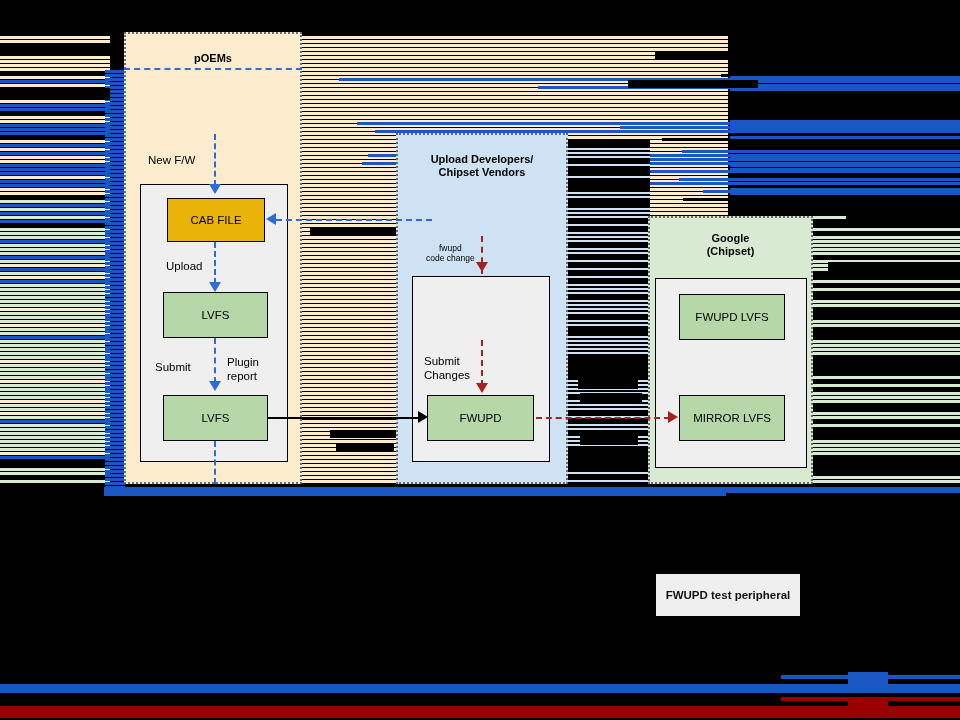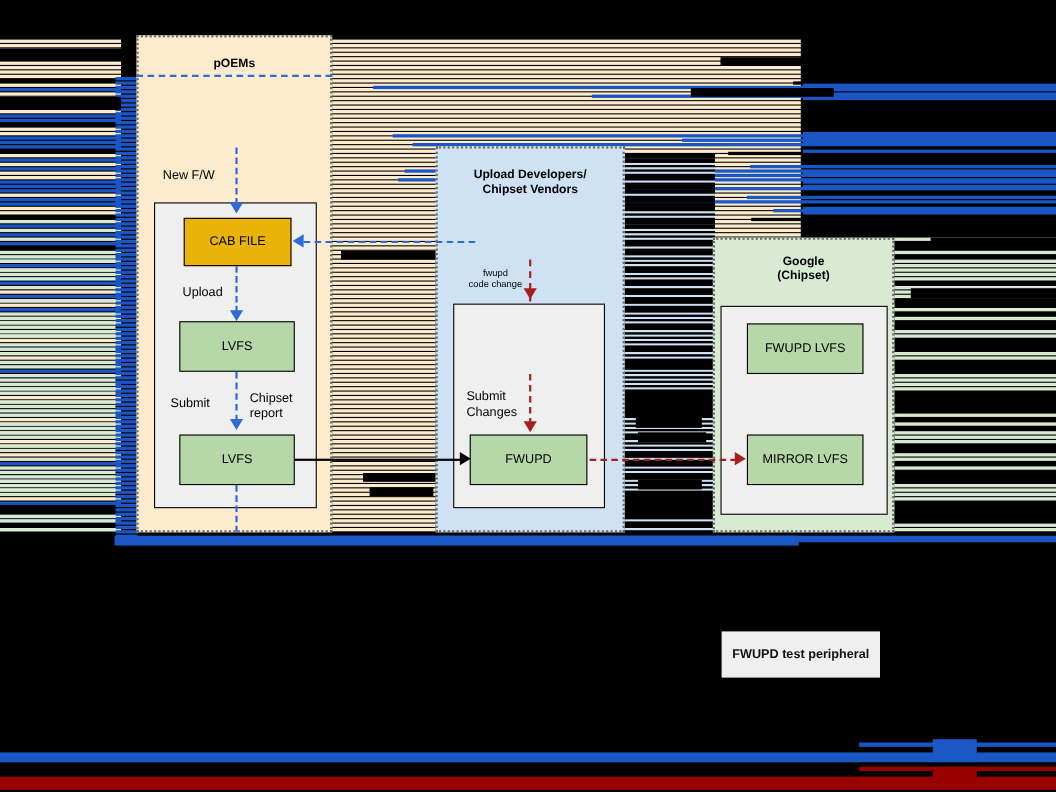--- a/index.html
+++ b/index.html
@@ -799,21 +799,21 @@
     <div class="arr arr-down blue" style="left:209px;top:184px;"></div>
     <div class="lbl" style="left:148px;top:153px;">New F/W</div>
 
     <div class="vline blue" style="left:214px;top:242px;height:42px;"></div>
     <div class="arr arr-down blue" style="left:209px;top:282px;"></div>
     <div class="lbl" style="left:166px;top:259px;">Upload</div>
 
     <div class="vline blue" style="left:214px;top:338px;height:45px;"></div>
     <div class="arr arr-down blue" style="left:209px;top:381px;"></div>
     <div class="lbl" style="left:155px;top:360px;">Submit</div>
-    <div class="lbl" style="left:227px;top:355px;">Chipset
+    <div class="lbl" style="left:227px;top:355px;">Plugin
 report</div>
 
     <div class="vline blue" style="left:214px;top:441px;height:43px;"></div>
 
     <div class="hline blue" style="left:124px;top:68px;width:178px;"></div>
 
     <div class="panel" style="left:396px;top:133px;width:172px;height:351px;background:#cfe2f3;">
       <div class="panel-title" style="top:18px;white-space:pre;">Upload Developers/
 Chipset Vendors</div>
     </div>

